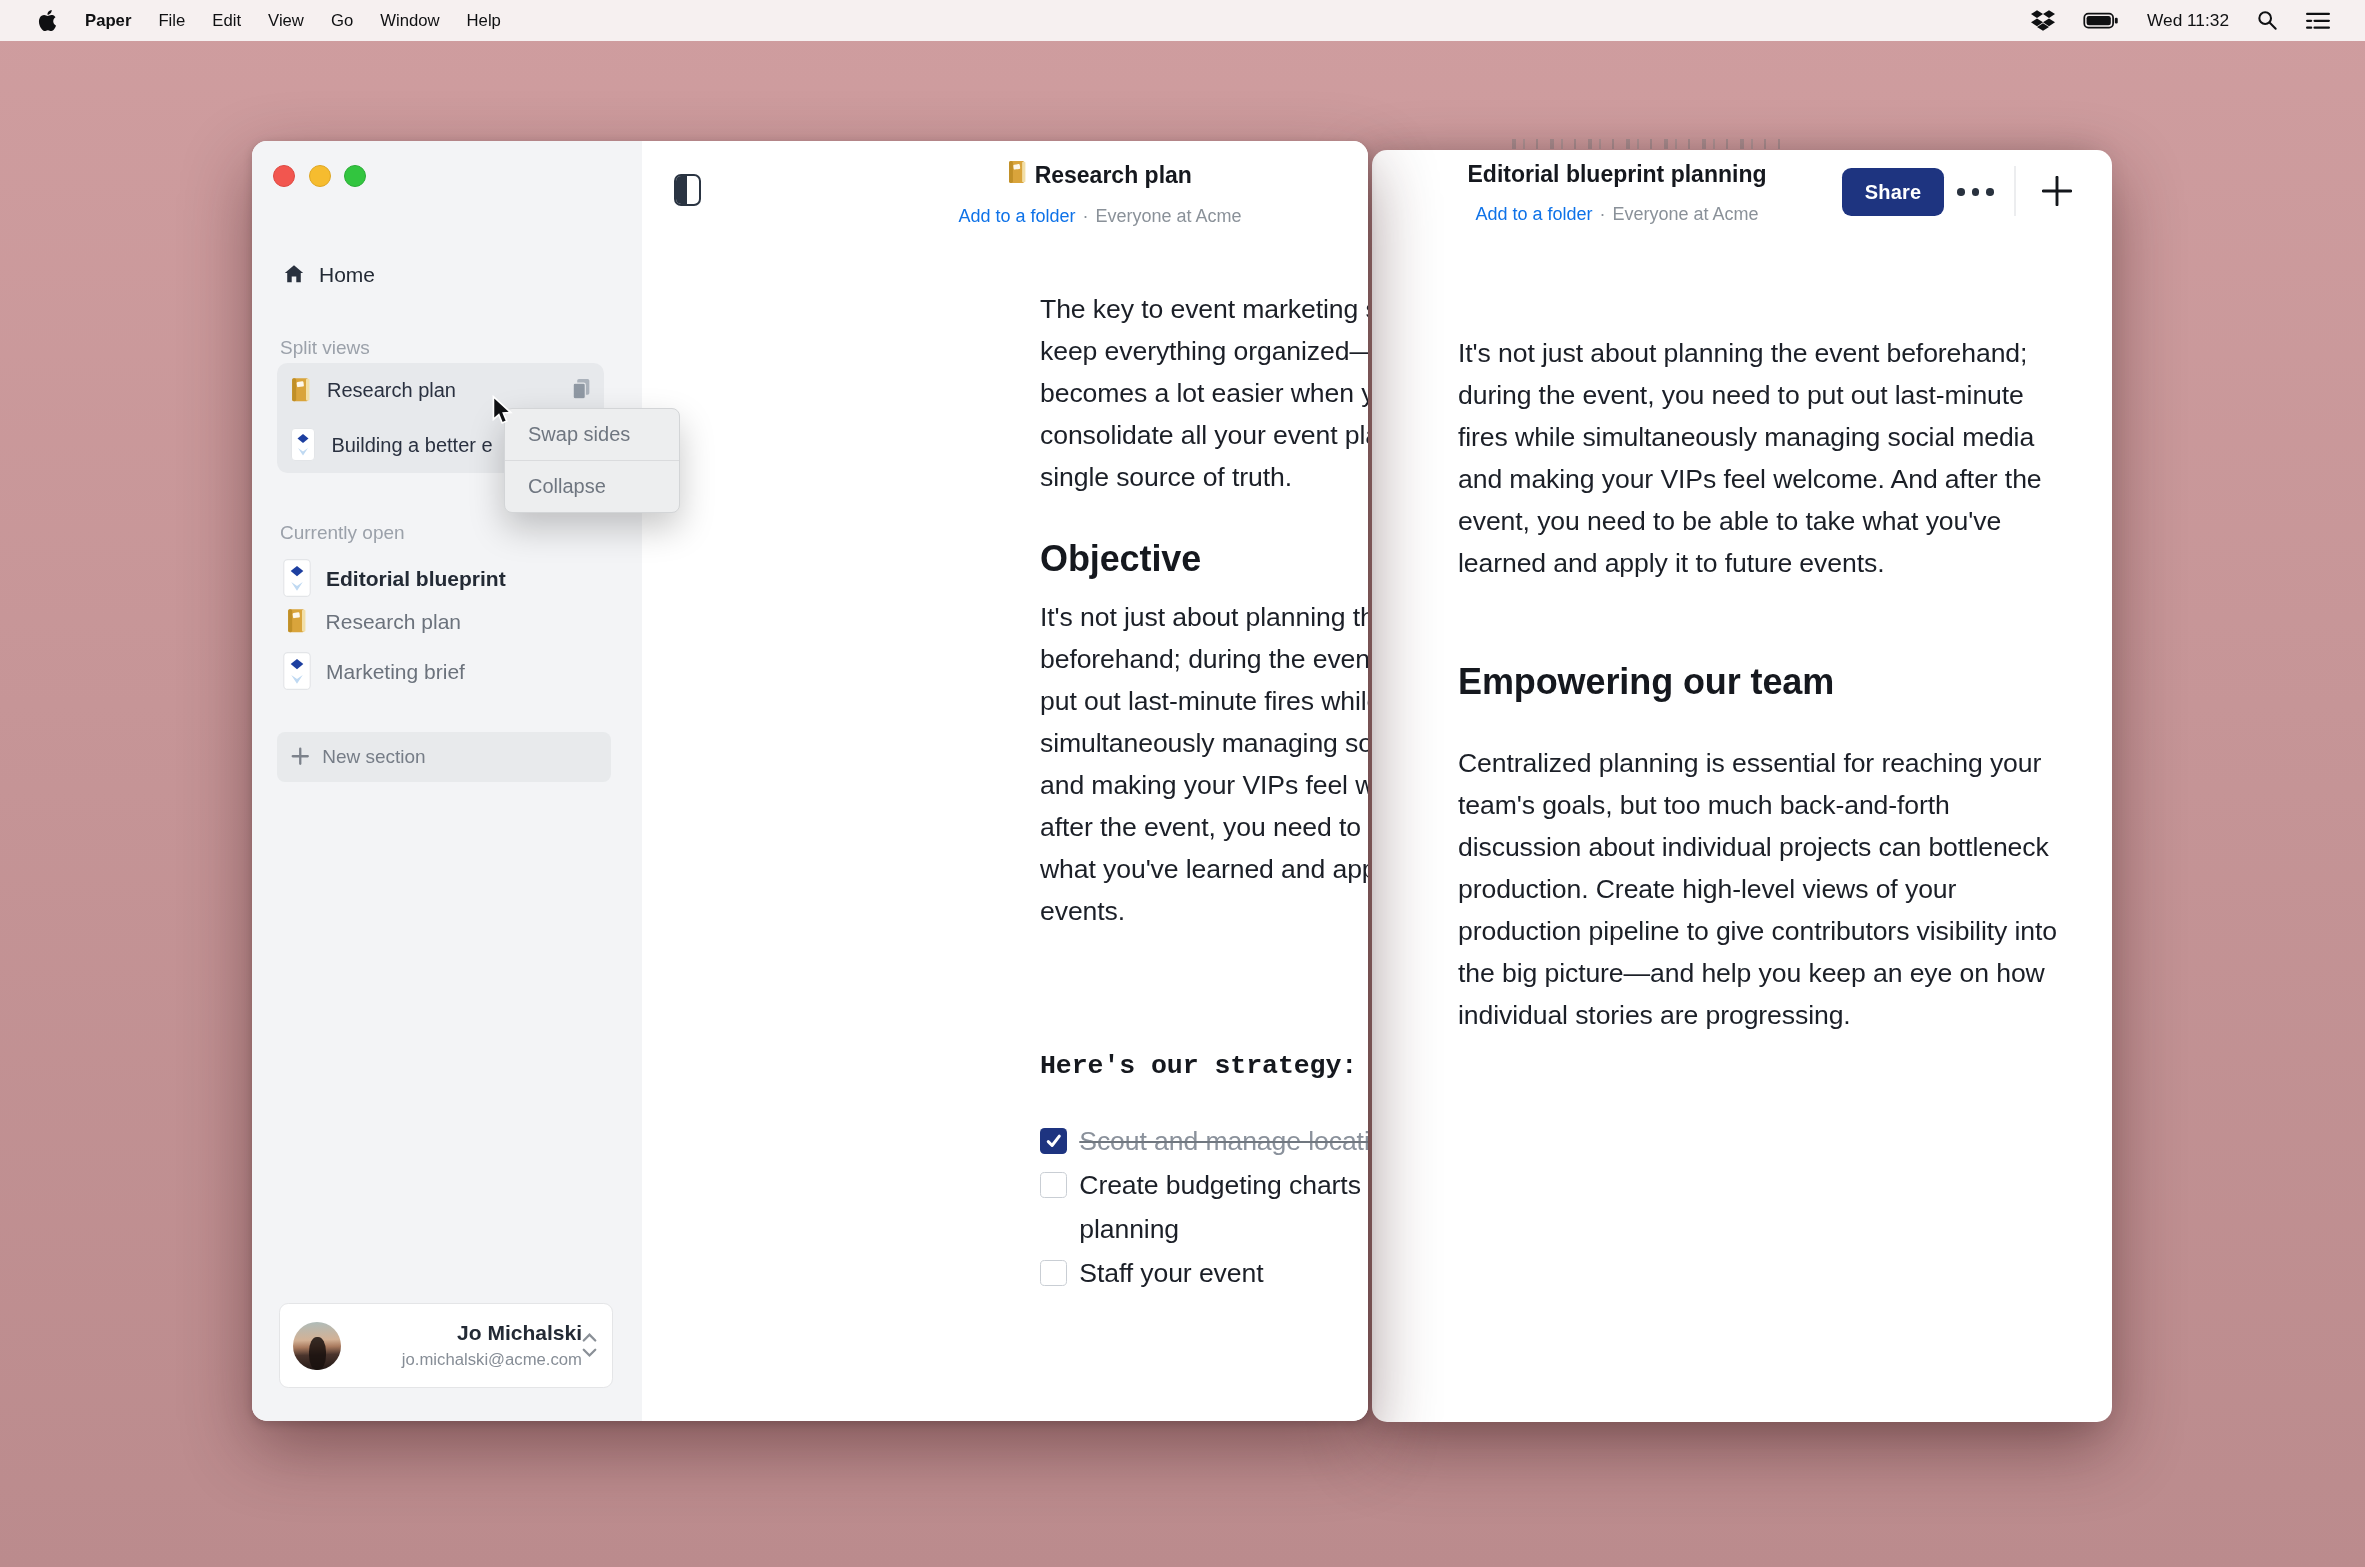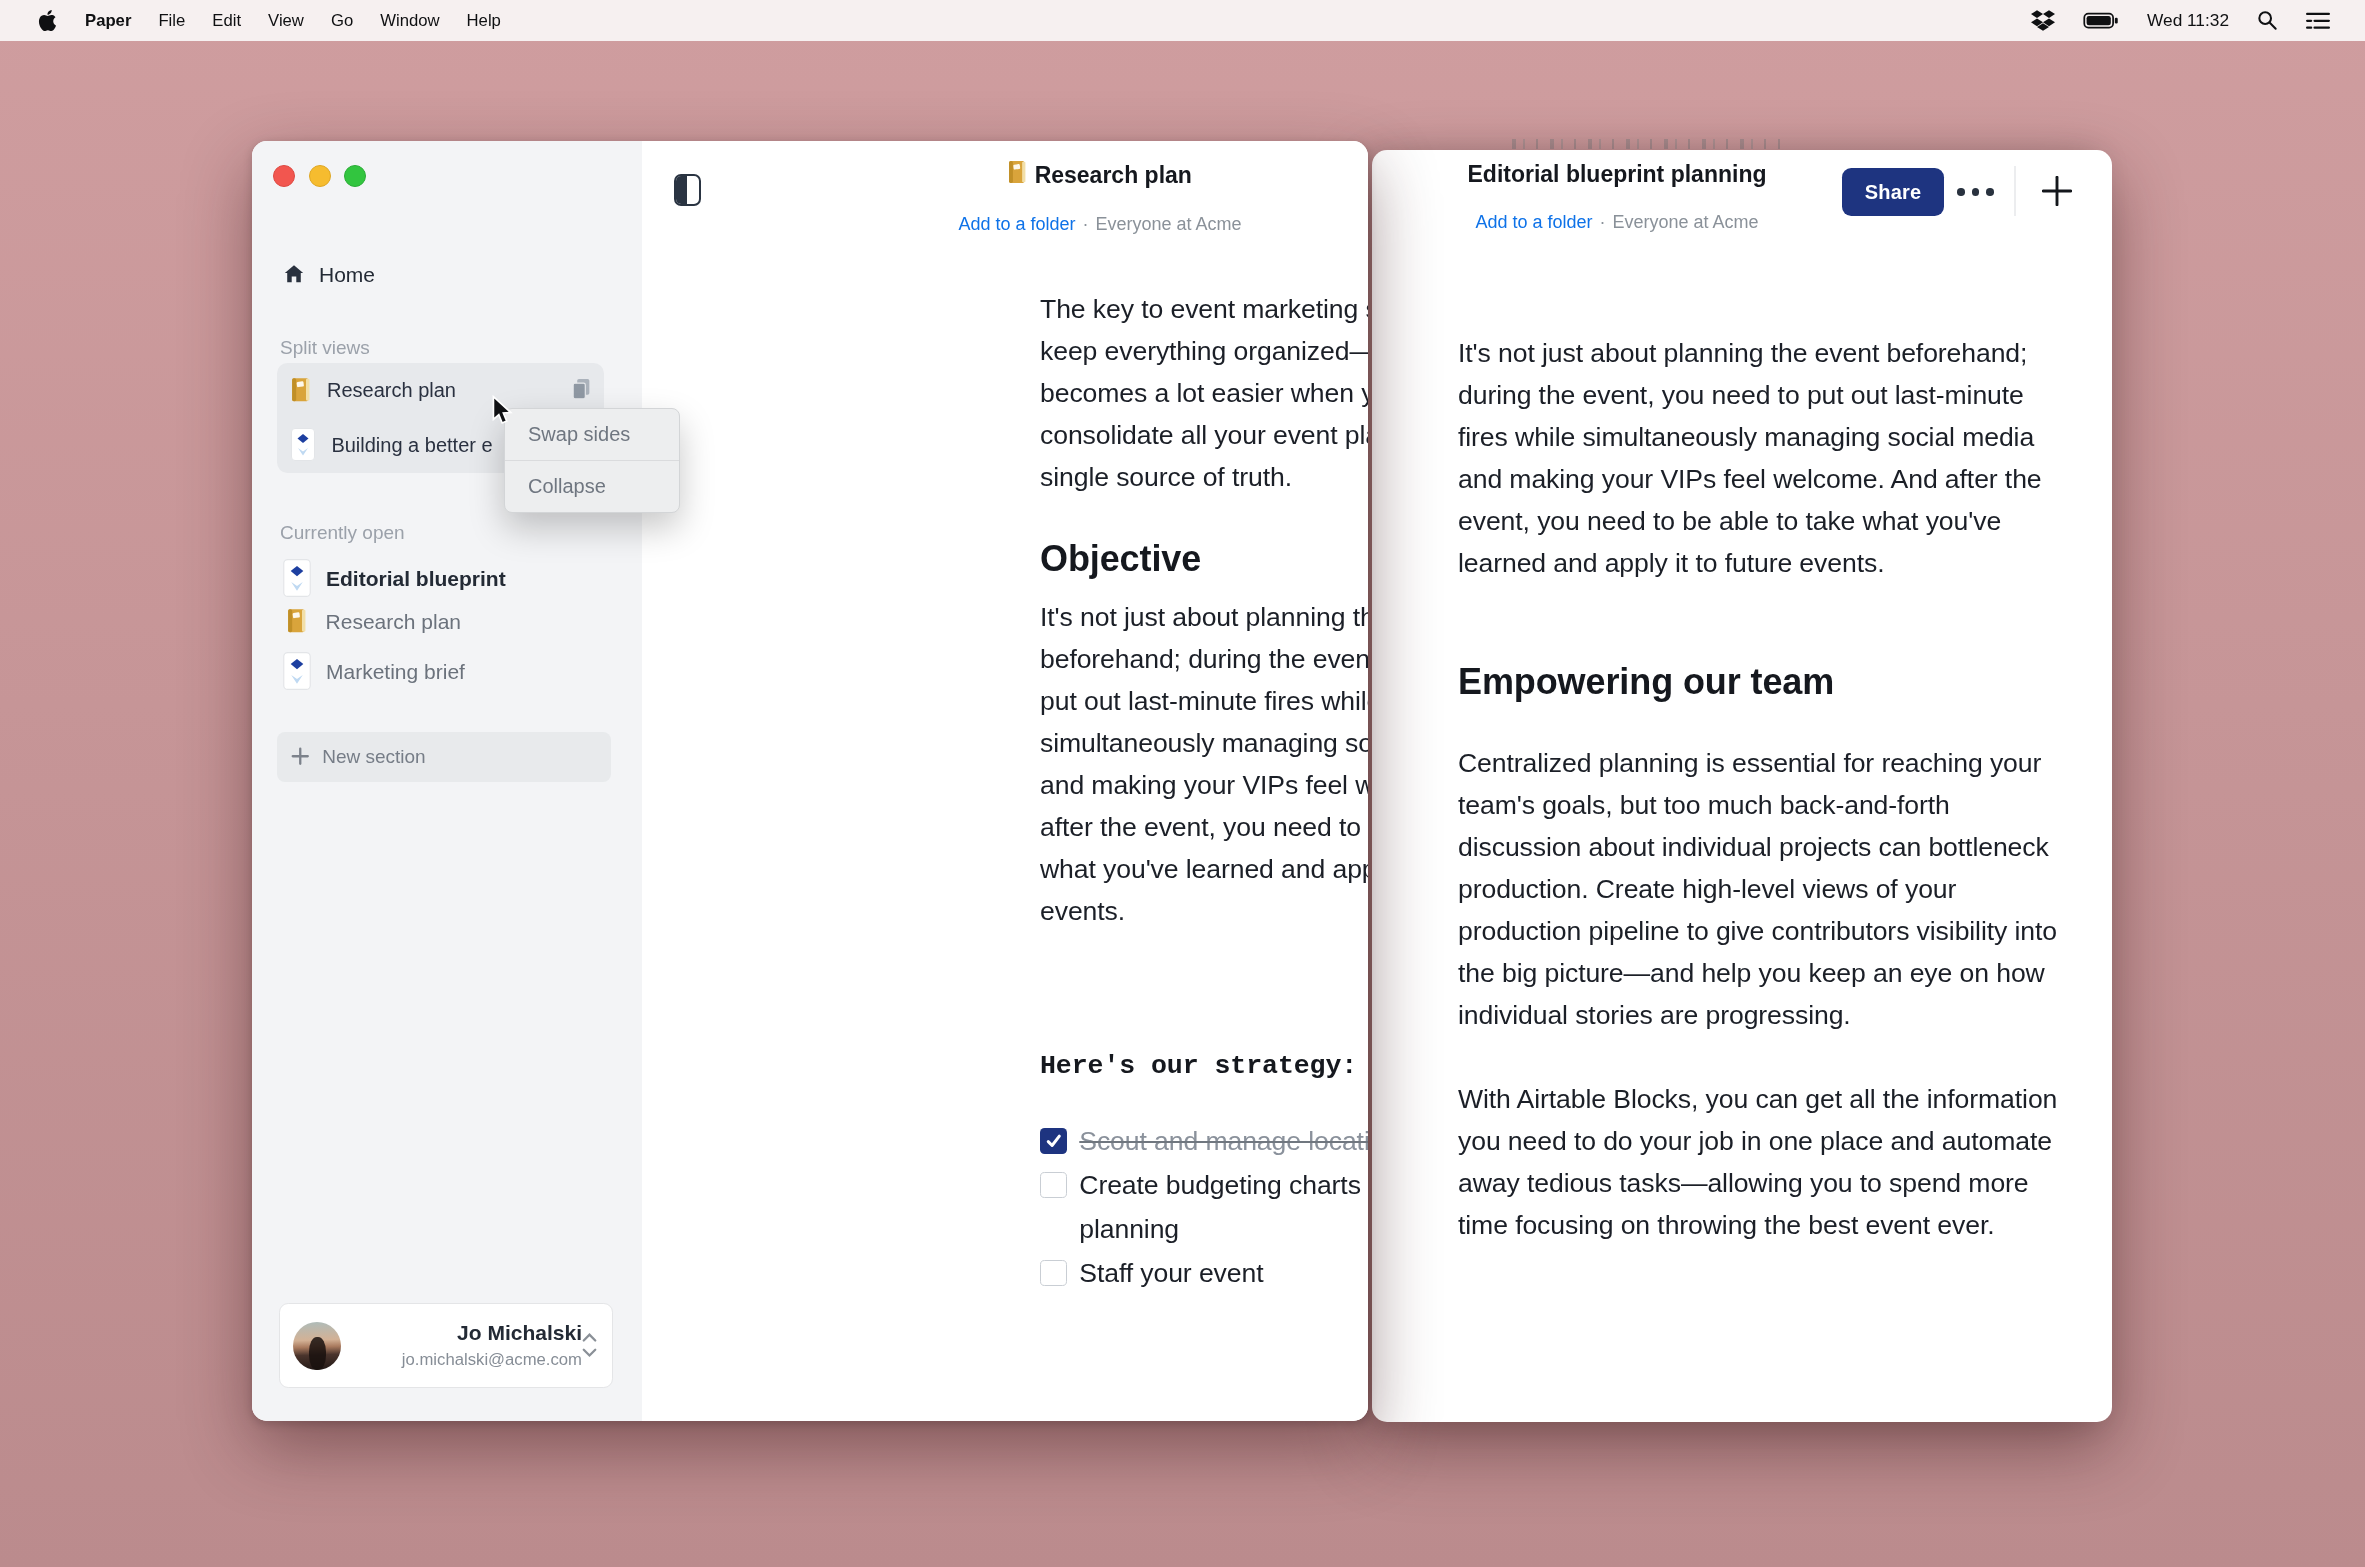--- a/index.html
+++ b/index.html
@@ -69,21 +69,21 @@
   .ctx-item + .ctx-item{border-top:1.2px solid #DADBDD;}
   .cursor{position:absolute;left:238px;top:254px;z-index:60;}
   
   .middle-pane{position:absolute;left:390px;top:0;right:0;bottom:0;background:#fff;}
   .toggle{position:absolute;left:32px;top:33px;width:26.6px;height:32px;border:2.9px solid #2A3442;
     border-radius:7px;box-sizing:border-box;overflow:hidden;}
   .toggle::before{content:"";display:block;width:50%;height:100%;background:#2A3442;}
   .doc-title-block{position:absolute;text-align:center;}
   .doc-title{font-size:23px;font-weight:700;color:#15181E;display:flex;align-items:center;
     justify-content:center;gap:8px;}
-  .doc-sub{margin-top:24px;font-size:18px;display:flex;justify-content:center;gap:7px;align-items:baseline;}
+  .doc-sub{margin-top:16px;font-size:18px;display:flex;justify-content:center;gap:7px;align-items:baseline;}
   .doc-link{color:#0E72E8;}
   .doc-dot,.doc-aud{color:#8A9199;}
   .share-btn{position:absolute;width:102px;height:48px;background:#1E3480;border-radius:9.2px;
     color:#fff;font-size:20px;font-weight:700;display:flex;align-items:center;justify-content:center;
     letter-spacing:0.2px;}
   .dots{position:absolute;display:flex;gap:7px;}
   .dots i{width:7.5px;height:7.5px;border-radius:50%;background:#29323F;}
   .vdivider{position:absolute;width:1.7px;background:#ECEDEF;}
   .doc-body{position:absolute;color:#1B1F27;font-size:26.6px;line-height:42px;letter-spacing:-0.1px;}
   .doc-body p{margin:0;}
@@ -176,21 +176,20 @@
     <span style="position:absolute;left:670px;top:26px;">
       <svg width="30" height="30" viewBox="0 0 52 52" stroke="#14171C" stroke-width="5" stroke-linecap="round">
           <line x1="26" y1="2" x2="26" y2="50"></line>
           <line x1="2" y1="26" x2="50" y2="26"></line>
         </svg>
     </span>
     <div class="doc-body rw-body" style="left:86px;top:182px;width:600px;">
       <p>It's not just about planning the event beforehand; during the event, you need to put out last-minute fires while simultaneously managing social media and making your VIPs feel welcome. And after the event, you need to be able to take what you've learned and apply it to future events.</p>
       <p class="doc-h1" style="margin-top:77px;">Empowering our team</p>
       <p style="margin-top:39px;">Centralized planning is essential for reaching your team's goals, but too much back-and-forth discussion about individual projects can bottleneck production. Create high-level views of your production pipeline to give contributors visibility into the big picture—and help you keep an eye on how individual stories are progressing.</p>
-      <p style="margin-top:42px;">With Airtable Blocks, you can get all the information you need to do your job in one place and automate away tedious tasks—allowing you to spend more time focusing on throwing the best event ever.</p>
     </div>
   </div>
 
   <div class="main-window">
 
     <div class="sidebar">
       <span class="light red"></span>
       <span class="light yellow"></span>
       <span class="light green"></span>
 

